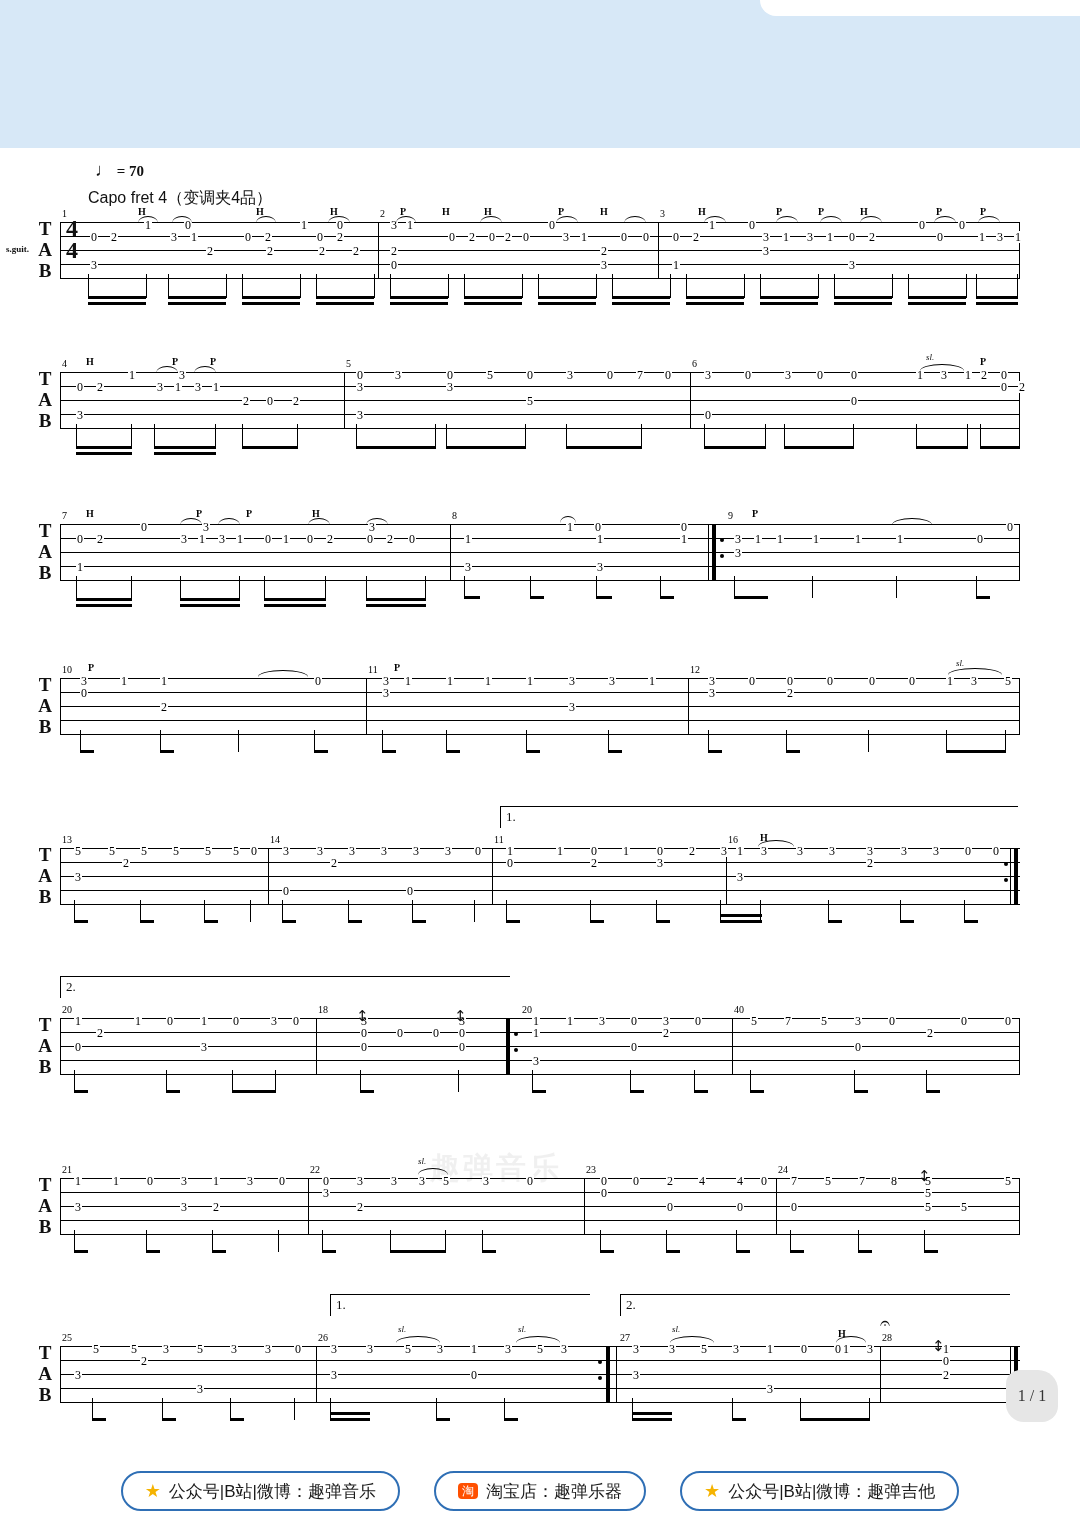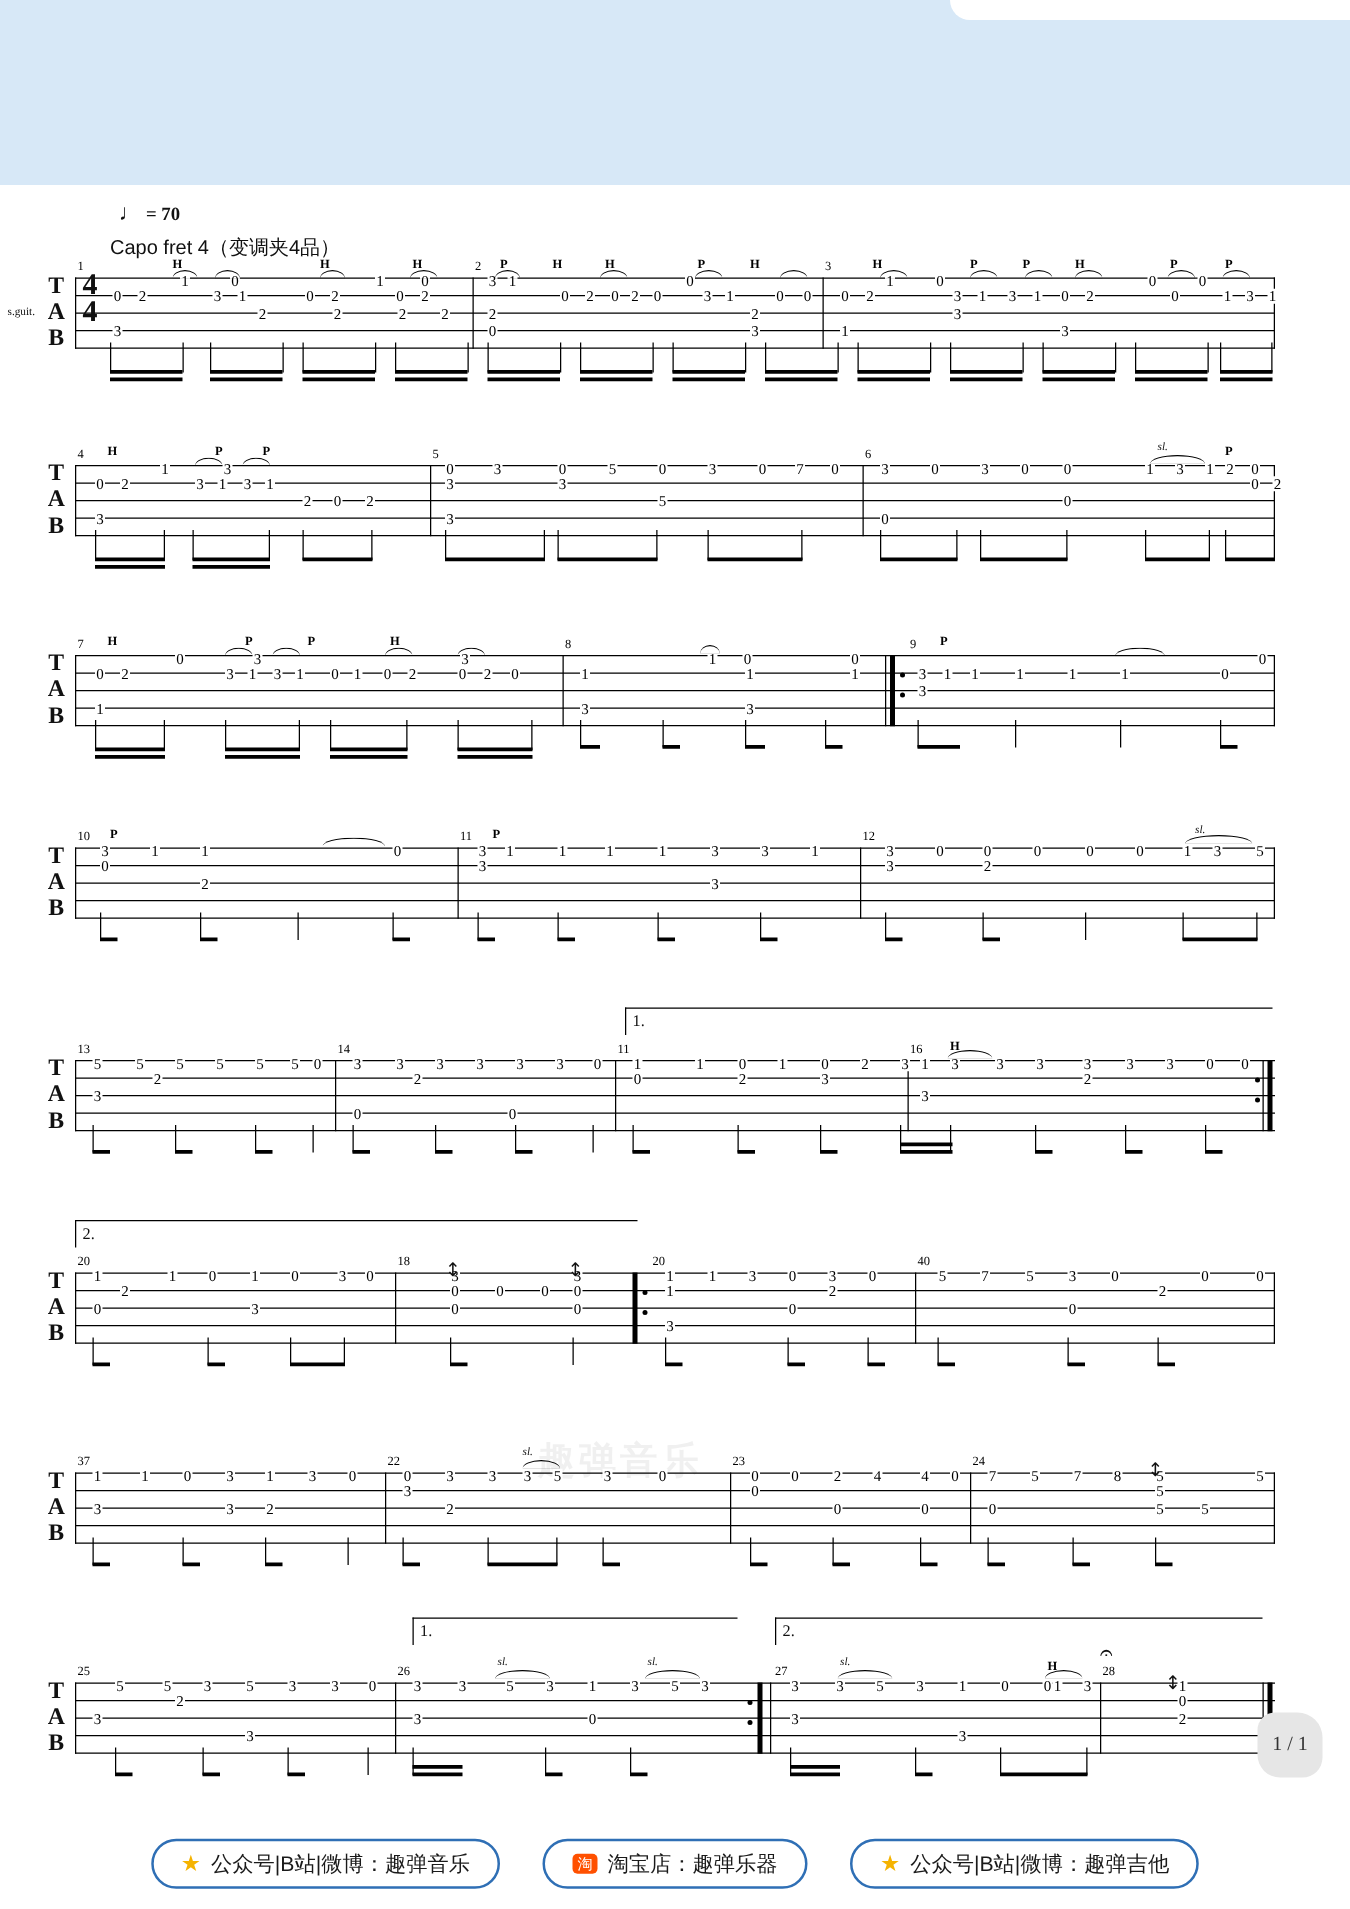--- a/index.html
+++ b/index.html
@@ -271,21 +271,21 @@
 
   <div class="tempo">
     <span class="note">♩</span>
     <span>= 70</span>
   </div>
   <div class="capo">Capo fret 4（变调夹4品）</div>
 
   <div class="watermark" style="left:430px; top:1000px;">趣弹音乐</div>
 
   <div class="system" style="top:74px;">
-    <div class="sguit" style="top:22px;">s.guit.</div>
+    <div class="sguit" style="top:22px;font-weight:bold;">s.guit.</div>
     <div class="staff">
       <div class="line"></div>
       <div class="line"></div>
       <div class="line"></div>
       <div class="line"></div>
       <div class="line"></div>
       <div class="tabclef">T<br>A<br>B</div>
       <div class="timesig" style="left:6px;">
         <span>4</span><br><span>4</span>
       </div>
@@ -916,21 +916,21 @@
       <div class="line"></div>
       <div class="line"></div>
       <div class="line"></div>
       <div class="line"></div>
       <div class="tabclef">T<br>A<br>B</div>
       <div class="barline" style="left:0px;"></div>
       <div class="barline" style="left:248px;"></div>
       <div class="barline" style="left:524px;"></div>
       <div class="barline" style="left:716px;"></div>
       <div class="barline" style="left:959px;"></div>
-      <div class="measnum" style="left:2px; top:-14px;">37</div>
+      <div class="measnum" style="left:2px; top:-14px;">21</div>
       <div class="measnum" style="left:250px; top:-14px;">22</div>
       <div class="measnum" style="left:526px; top:-14px;">23</div>
       <div class="measnum" style="left:718px; top:-14px;">24</div>
       <div class="sl" style="left:358px; top:-22px;">sl.</div>
 
       <div class="num" style="left:14px; top:-3px;">1</div>
       <div class="num" style="left:52px; top:-3px;">1</div>
       <div class="num" style="left:86px; top:-3px;">0</div>
       <div class="num" style="left:120px; top:-3px;">3</div>
       <div class="num" style="left:152px; top:-3px;">1</div>

